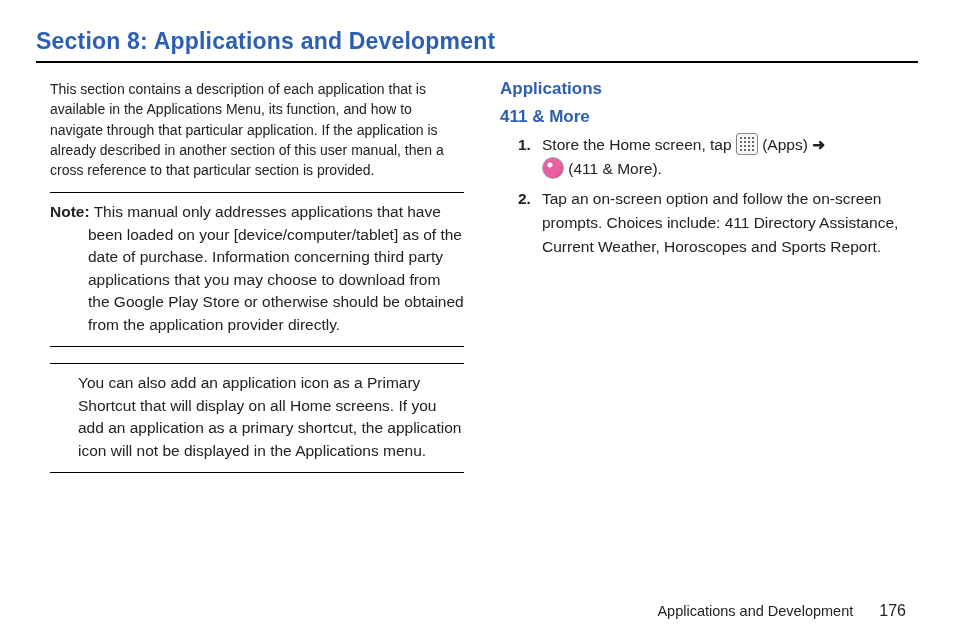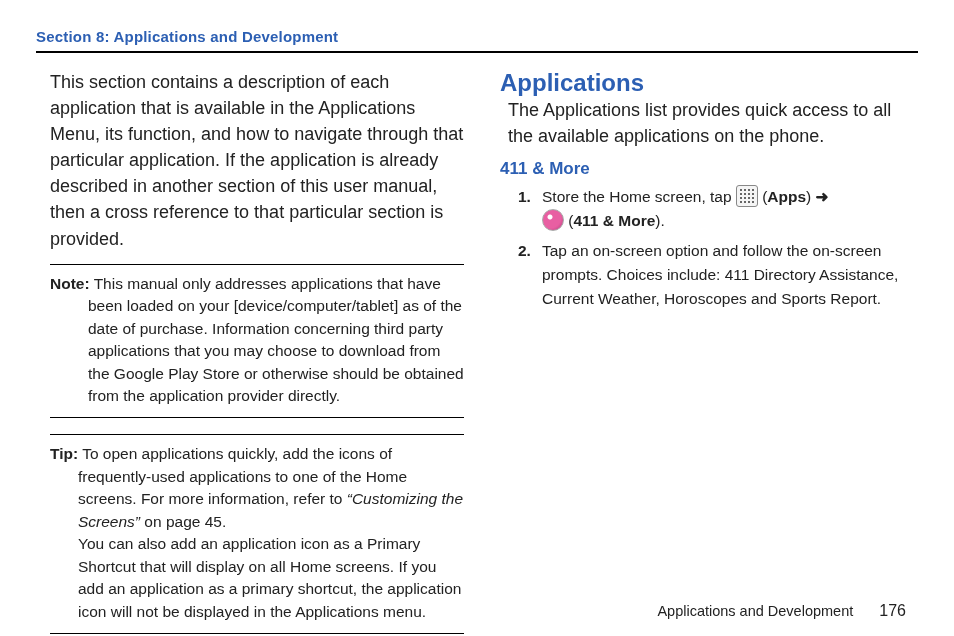--- a/index.html
+++ b/index.html
@@ -7,21 +7,21 @@
   body {
     font-family: Arial, Helvetica, sans-serif;
     color: #222;
     background: #fff;
     position: relative;
     padding: 24px 36px 0 36px;
   }
   .section-title {
     font-family: "Arial Black", Arial, sans-serif;
     font-weight: 900;
-    font-size: 15px;
+    font-size: 23px;
     color: #2c5fb3;
     letter-spacing: 0.2px;
     margin-bottom: 6px;
     margin-top: 4px;
   }
   .rule {
     border: none;
     border-top: 2px solid #000;
     margin-bottom: 16px;
   }
@@ -29,21 +29,21 @@
     display: flex;
     gap: 36px;
   }
   .col {
     flex: 1;
     min-width: 0;
   }
   .col-left { padding-left: 14px; }
   .col-right { padding-right: 4px; }
   p.body-text {
-    font-size: 18px;
+    font-size: 14px;
     line-height: 1.45;
     color: #222;
     margin-bottom: 10px;
     font-family: Arial, Helvetica, sans-serif;
     font-stretch: condensed;
   }
   .callout {
     border-top: 1px solid #000000;
     border-bottom: 1px solid #000;
     padding: 8px 0 10px 0;
@@ -65,23 +65,23 @@
     padding-left: 28px;
     text-indent: -28px;
   }
   .callout .hanging-tip-cont {
     padding-left: 28px;
   }
   .italic { font-style: italic; }
   .heading-lg {
     font-family: "Arial Black", Arial, sans-serif;
     font-weight: 900;
-    font-size: 24px;
+    font-size: 17px;
     color: #2c5fb3;
-    margin-bottom: 0;
+    margin-bottom: 8px;
   }
   .heading-md {
     font-family: "Arial Black", Arial, sans-serif;
     font-weight: 900;
     font-size: 17px;
     color: #2c5fb3;
     margin-top: 8px;
     margin-bottom: 4px;
   }
   .indent-body {
@@ -135,21 +135,21 @@
   .icon-411 {
     display: inline-block;
     width: 22px;
     height: 22px;
     vertical-align: -5px;
     border-radius: 50%;
     background: radial-gradient(circle at 35% 35%, #fff 2px, #e85fa2 3px, #e85fa2 60%, #b23a7a 100%);
     border: 1px solid #aaa;
     position: relative;
   }
-  .bold { font-weight: bold; }
+  .bold { font-weight: normal; }
   .arrow { font-weight: bold; }
   .footer {
     position: absolute;
     bottom: 16px;
     right: 48px;
     font-size: 14.5px;
     color: #222;
   }
   .footer .pg {
     display: inline-block;
@@ -166,28 +166,26 @@
 
 <div class="columns">
   <div class="col col-left">
     <p class="body-text">This section contains a description of each application that is available in the Applications Menu, its function, and how to navigate through that particular application. If the application is already described in another section of this user manual, then a cross reference to that particular section is provided.</p>
 
     <div class="callout">
       <p class="hanging"><span class="label">Note:</span><span> This manual only addresses applications that have been loaded on your [device/computer/tablet] as of the date of purchase. Information concerning third party applications that you may choose to download from the Google Play Store or otherwise should be obtained from the application provider directly.</span></p>
     </div>
 
     <div class="callout">
-      <p class="hanging-tip"><span class="label">Tip:</span><span> To open applications quickly, add the icons of frequently-used applications to one of the Home screens. For more information, refer to </span><span class="italic">“Customizing the Screens”</span><span> on page 45.</span></p>
       <p class="hanging-tip-cont">You can also add an application icon as a Primary Shortcut that will display on all Home screens. If you add an application as a primary shortcut, the application icon will not be displayed in the Applications menu.</p>
     </div>
   </div>
 
   <div class="col col-right">
     <h2 class="heading-lg">Applications</h2>
-    <p class="body-text indent-body">The Applications list provides quick access to all the available applications on the phone.</p>
 
     <h3 class="heading-md">411 &amp; More</h3>
 
     <ol class="steps">
       <li>
         <span class="num">1.</span>
         <span>Store the Home screen, tap </span>
         <span class="nowrap">
           <span class="icon-apps"></span>
           (<span class="bold">Apps</span>)<span class="arrow"> ➜ </span>

